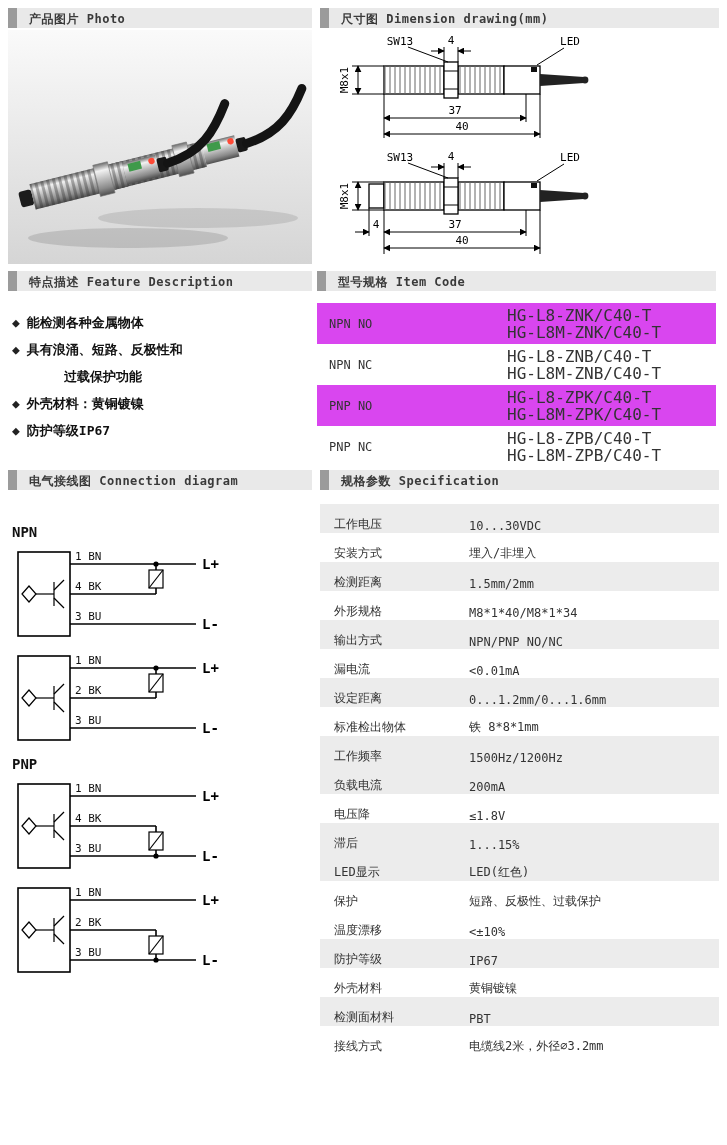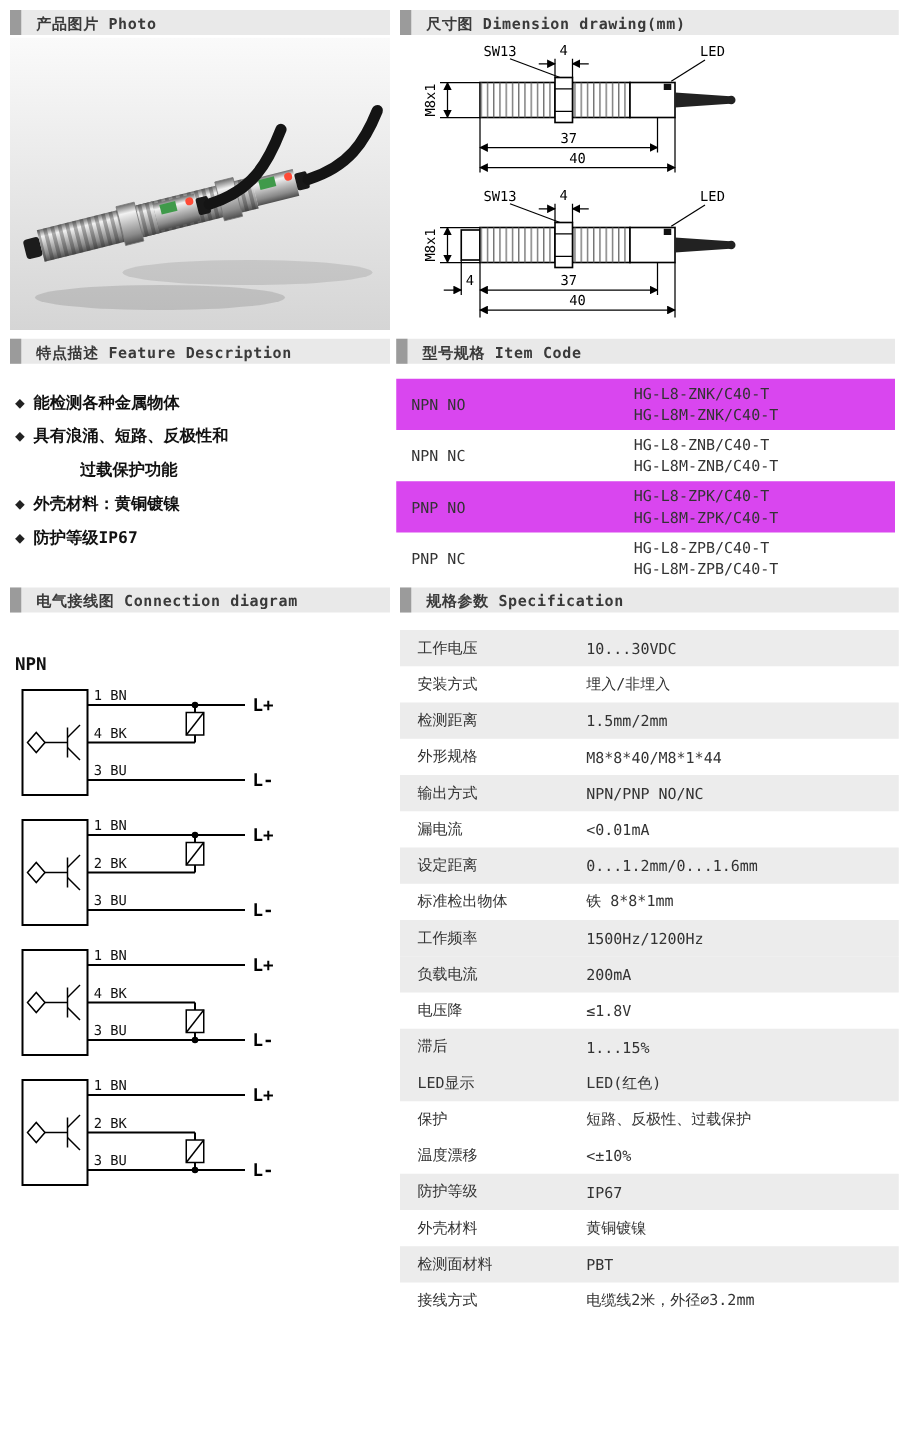--- a/index.html
+++ b/index.html
@@ -24,35 +24,35 @@
 
   .feat-list{padding:18px 0 0 4px}
   .feat-row{font-size:13px;font-weight:bold;color:#111;line-height:27px;display:flex}
   .feat-bullet{margin-right:7px;color:#222}
   .feat-row.cont{padding-left:52px}
 
   .code-table{margin-top:12px}
   .crow{display:flex;align-items:center;height:41px}
   .crow.alt{background:#d946ef}
   .ctype{width:178px;padding-left:12px;font-size:12px;color:#333}
-  .ccodes{font-size:12px;line-height:17px;color:#333}
+  .ccodes{font-size:16px;line-height:17px;color:#333}
 
   .conn-body{padding:34px 0 0 4px}
   .grp-label{font-size:14px;font-weight:bold;color:#111;height:18px;margin-left:0}
   .grp-label.second{margin-top:10px}
   .wiring{display:block;margin:4px 0 0 2px}
   .wiring + .wiring{margin-top:8px}
   .wlabel{font-size:11px;fill:#111}
   .term{font-size:14px;font-weight:bold;fill:#000}
   .wire{stroke:#000;stroke-width:1.6}
   .thin{stroke:#000;stroke-width:1.2;fill:none}
   .sbox{fill:none;stroke:#000;stroke-width:1.6}
 
   .spec-table{margin-top:14px}
-  .srow{display:flex;align-items:center;height:29px}
+  .srow{display:flex;align-items:flex-end;height:29px}
   .srow.alt{background:#ececec}
   .slabel{width:135px;padding-left:14px;font-size:12px;flex:none}
   .sval{font-size:12px}
 
   .dim-wrap{padding:4px 0 0 18px}
   .dim-svg{display:block}
   .dim-svg + .dim-svg{margin-top:4px}
   .dtext{font-size:11px;fill:#000}
   .dline{stroke:#000;stroke-width:1;fill:none}
   .dthick{stroke:#000;stroke-width:1.3;fill:#fff}
@@ -348,20 +348,21 @@
       <circle cx="142" cy="18" r="2.6"></circle>
       <rect x="135" y="24" width="14" height="18" fill="#fff" stroke="#000" stroke-width="1.2"></rect>
       <line class="thin" x1="135" y1="42" x2="149" y2="24"></line>
       <text class="wlabel" x="61" y="14">1 BN</text>
       <text class="wlabel" x="61" y="44">2 BK</text>
       <text class="wlabel" x="61" y="74">3 BU</text>
       <text class="term" x="188" y="23">L+</text>
       <text class="term" x="188" y="83">L-</text>
     </svg>
 
+    <div class="grp-label second">PNP</div>
 
     <svg class="wiring" width="215" height="96" viewBox="0 0 215 96">
       <rect class="sbox" x="4" y="6" width="52" height="84"></rect>
       <g>
         <polygon class="thin" points="8,48 15,40 22,48 15,56"></polygon>
         <line class="thin" x1="22" y1="48" x2="40" y2="48"></line>
         <line class="thin" x1="40" y1="36" x2="40" y2="60"></line>
         <line class="thin" x1="40" y1="44" x2="50" y2="34"></line>
         <line class="thin" x1="40" y1="52" x2="50" y2="62"></line>
       </g>
@@ -417,21 +418,21 @@
     <div class="srow">
         <div class="slabel">安装方式</div>
         <div class="sval">埋入/非埋入</div>
       </div>
     <div class="srow alt">
         <div class="slabel">检测距离</div>
         <div class="sval">1.5mm/2mm</div>
       </div>
     <div class="srow">
         <div class="slabel">外形规格</div>
-        <div class="sval">M8*8*40/M8*1*44</div>
+        <div class="sval">M8*1*40/M8*1*34</div>
       </div>
     <div class="srow alt">
         <div class="slabel">输出方式</div>
         <div class="sval">NPN/PNP NO/NC</div>
       </div>
     <div class="srow">
         <div class="slabel">漏电流</div>
         <div class="sval">&lt;0.01mA</div>
       </div>
     <div class="srow alt">

